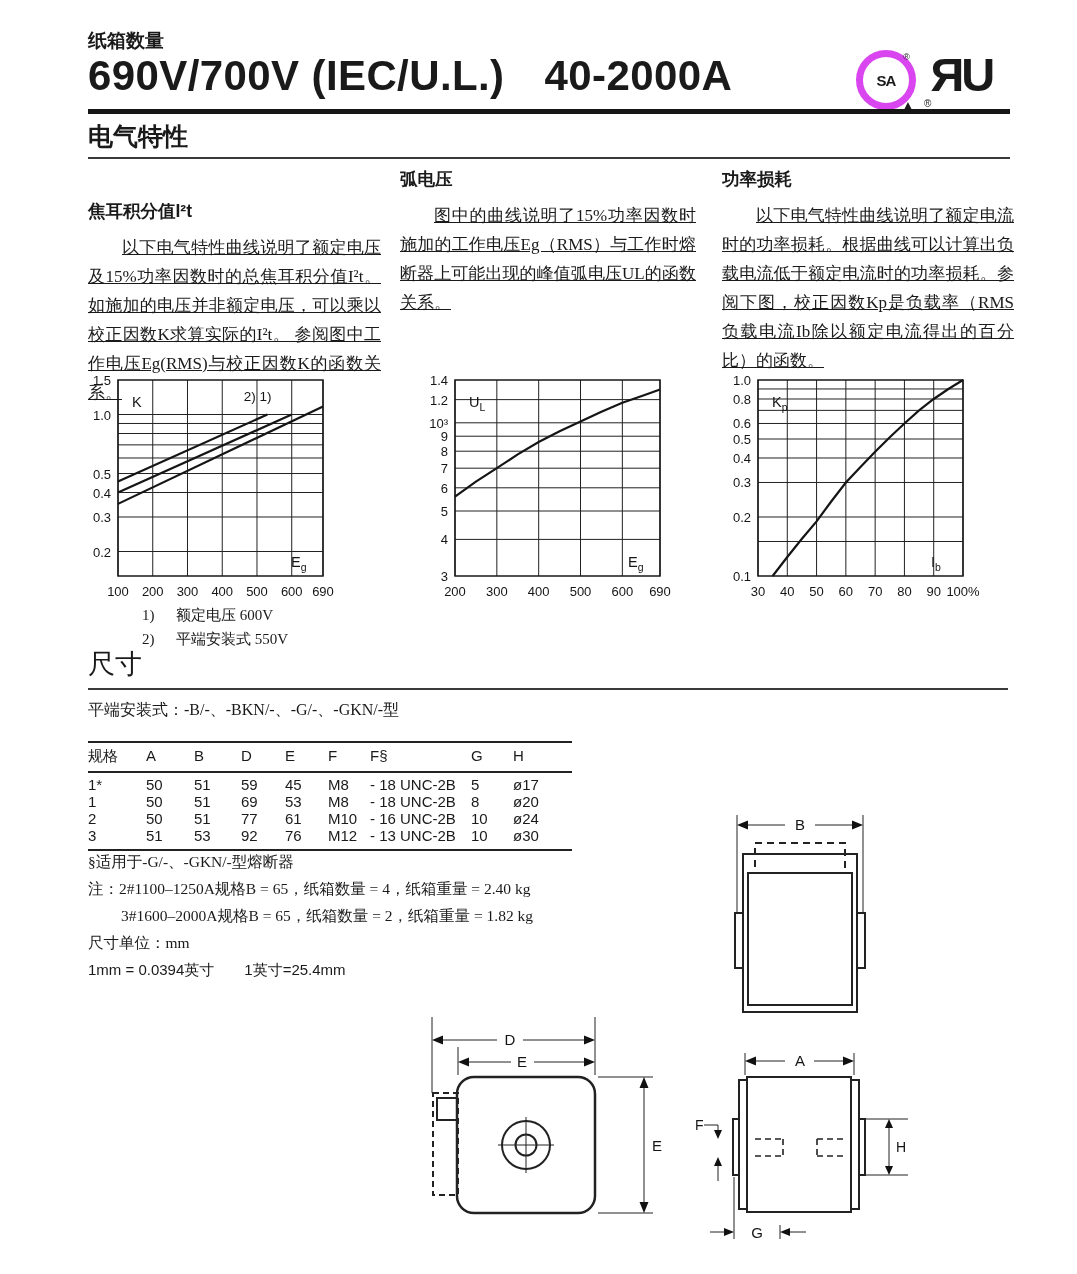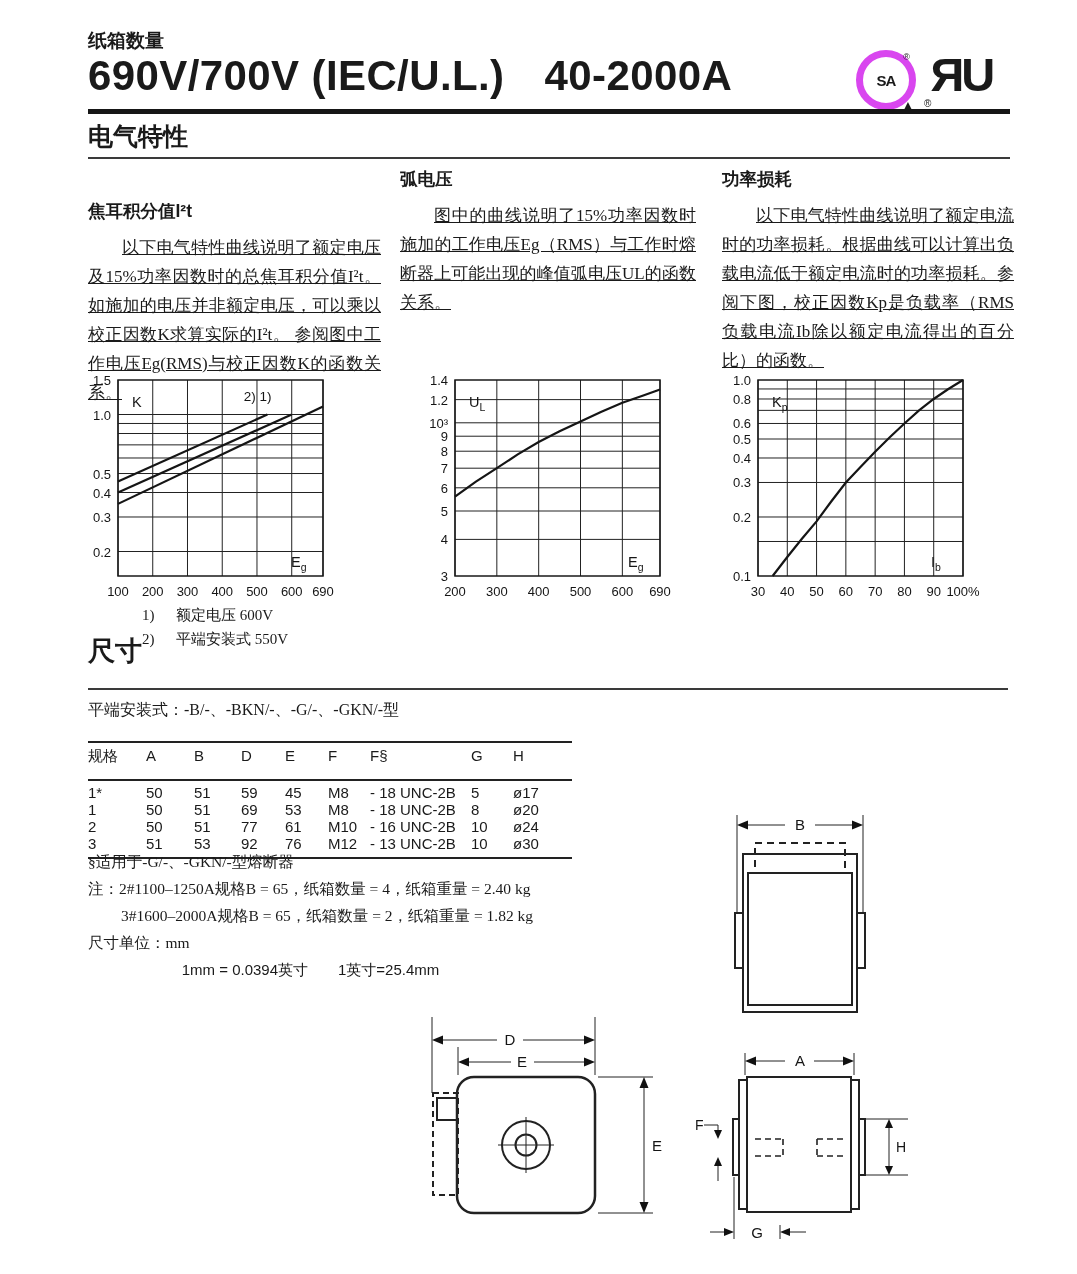--- a/index.html
+++ b/index.html
@@ -32,34 +32,34 @@
   
   .chart-mount{width:290px;height:244px;}
   .chart-0{left:73px;top:372px;}
   .chart-1{left:410px;top:372px;}
   .chart-2{left:713px;top:372px;}
   
   .chart-notes{left:142px;top:603px;font-family:"Liberation Serif","DejaVu Serif",serif;font-size:15px;}
   .chart-notes .row{display:flex;line-height:24px;}
   .chart-notes .num{width:34px;}
   
-  .sec-title-2{left:88px;top:633px;font-size:27px;font-weight:bold;}
+  .sec-title-2{left:88px;top:646px;font-size:27px;font-weight:normal;}
   .rule-thin-2{left:88px;top:688px;width:920px;height:2px;background:#3a3a3a;}
   .dims-subtitle{left:88px;top:700px;font-family:"Liberation Serif","DejaVu Serif",serif;font-size:16px;}
   
   .dim-table{left:88px;top:741px;width:484px;border-top:2px solid #222;border-bottom:2px solid #222;font-size:15px;}
   .t-row{display:grid;grid-template-columns:58px 48px 47px 44px 43px 42px 101px 42px 59px;}
-  .t-head{padding:4px 0 13px 0;border-bottom:2px solid #222;}
+  .t-head{padding:4px 0 5px 0;border-bottom:2px solid #222;}
   .t-body{padding:3px 0 5px 0;}
   .t-body .t-row{line-height:17px;}
   
   .notes{left:88px;top:848px;font-family:"Liberation Serif","DejaVu Serif",serif;font-size:15.5px;}
   .notes div{line-height:27px;}
   .note-indent{padding-left:33px;}
-  .note-mm{font-family:"Liberation Sans","DejaVu Sans",sans-serif;font-size:15px;text-align:center;}
+  .note-mm{font-family:"Liberation Sans","DejaVu Sans",sans-serif;font-size:15px;}
   
   .drawing{stroke:#222;fill:none;}
   svg text{stroke:none;fill:#151515;font-family:"Liberation Sans","DejaVu Sans",sans-serif;}
 </style>
 </head>
 <body>
 
 <div id="page">
 
   <div class="abs model-line">纸箱数量</div>

